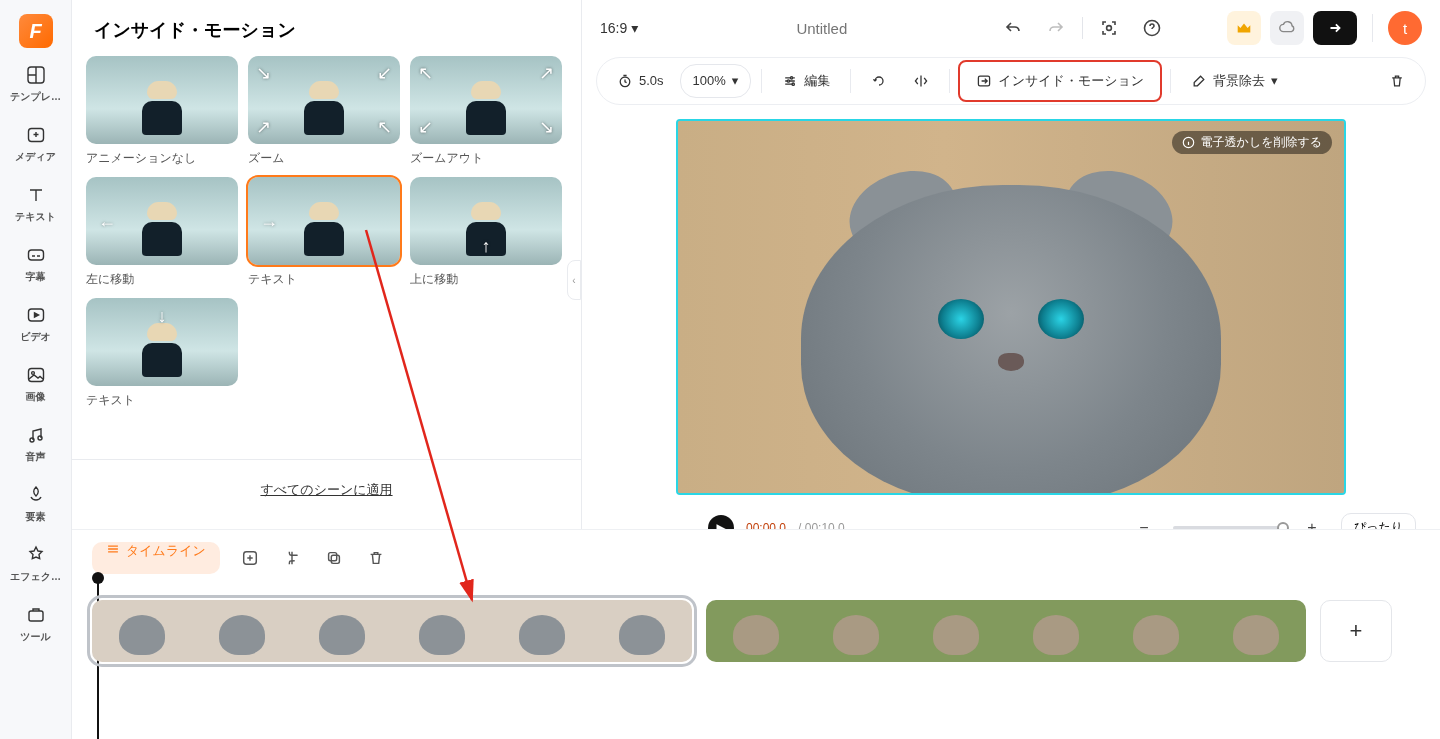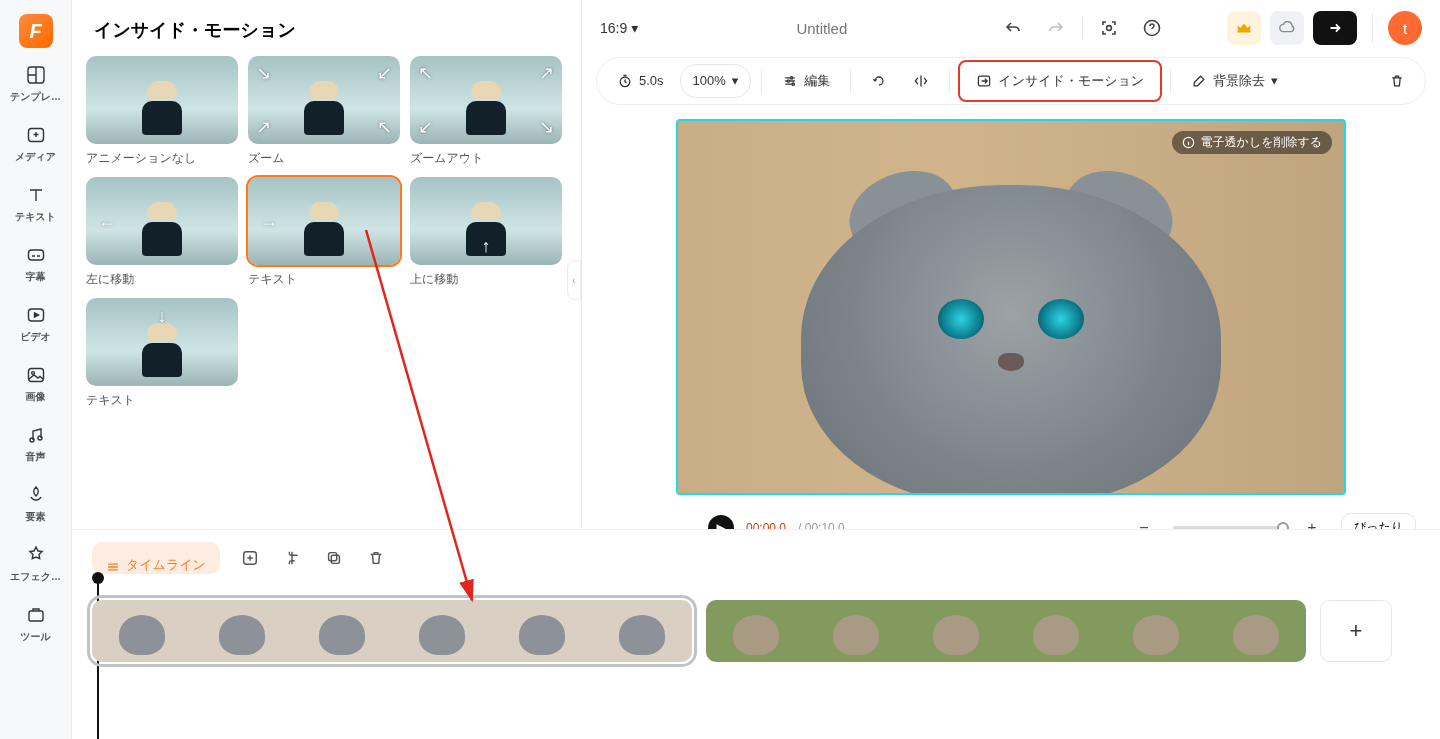--- a/index.html
+++ b/index.html
@@ -74,21 +74,21 @@
 .time-cur { font-size: 12px; color: #c2410c; }
 .time-tot { font-size: 12px; color: #999; }
 .pb-spacer { flex: 1; }
 .zoom-slider { width: 110px; height: 4px; background: #d9dbe0; position: relative; border-radius: 2px; }
 .zoom-knob { position: absolute; right: 0; top: 50%; transform: translate(50%,-50%); width: 12px; height: 12px; border-radius: 50%; border: 2px solid #999; background: #fff; }
 .fit-btn { height: 30px; padding: 8px 12px; border: 1px solid #e3e5ea; border-radius: 10px; font-size: 12px; display: flex; align-items: center; cursor: pointer; }
 
 
 .bottom-area { position: absolute; left: 72px; right: 0; bottom: 0; height: 210px; background: #fff; border-top: 1px solid #eef0f3; padding-top: 6px; }
 .tl-toolbar { height: 44px; display: flex; align-items: center; padding: 0 20px; gap: 18px; }
-.tl-tab { height: 32px; padding: 0 14px; border-radius: 10px; background: #ffece0; color: #ff7a1a; font-size: 13px; display: flex; align-items: flex-end; gap: 6px; }
+.tl-tab { height: 32px; padding: 0 14px; border-radius: 10px; background: #ffece0; color: #ff7a1a; font-size: 13px; display: flex; align-items: flex-start; gap: 6px; }
 .tl-icon { width: 24px; height: 24px; color: #555; cursor: pointer; display: inline-flex; align-items: center; justify-content: center; }
 .tl-ruler { height: 10px; position: relative; margin: 0 20px; }
 .playhead { position: absolute; left: 0; top: -8px; width: 12px; height: 12px; background: #111; border-radius: 50%; }
 .playhead::after { content: ""; position: absolute; left: 5px; top: 10px; width: 2px; height: 160px; background: #111; }
 
 .clips-row { display: flex; gap: 14px; padding: 10px 20px; align-items: center; }
 .clip { height: 62px; border-radius: 10px; position: relative; overflow: hidden; display: flex; }
 .clip.selected { outline: 3px solid #bfc3c9; outline-offset: 2px; }
 .clip .badge { position: absolute; top: 4px; left: 6px; background: rgba(0,0,0,.55); color: #fff; font-size: 10px; padding: 1px 5px; border-radius: 4px; }
 .frame-thumb { width: 100px; height: 62px; position: relative; background: #d9cfc3; }
@@ -279,20 +279,23 @@
       <div class="thumb">
           <div class="person">
             <div class="hat"></div>
             <div class="torso"></div>
           </div>
         <span class="darrow ct">↓</span>
         </div>
       <div class="lbl">テキスト</div>
     </div>
 
+  </div>
+  <div class="apply-bar">
+    <span class="apply-link">すべてのシーンに適用</span>
   </div>
   <div class="collapse-handle">‹</div>
 </div>
 
 <div class="right-col">
 
   <div class="topbar">
     <div class="ratio-sel">
       <span>16:9</span>
       <span>▾</span>

